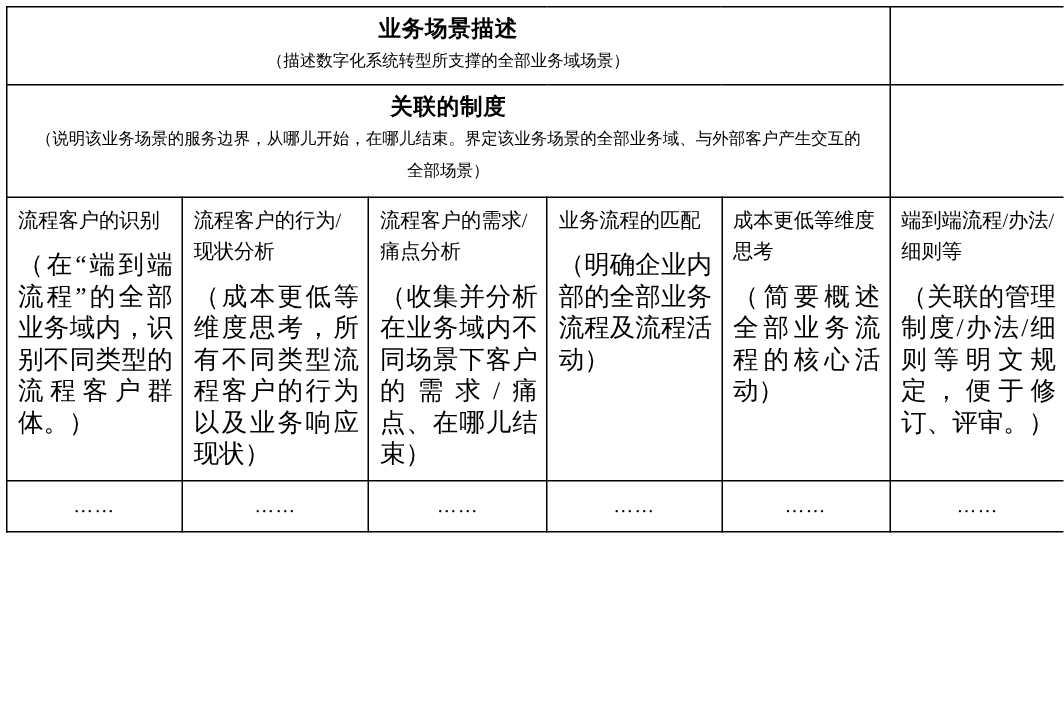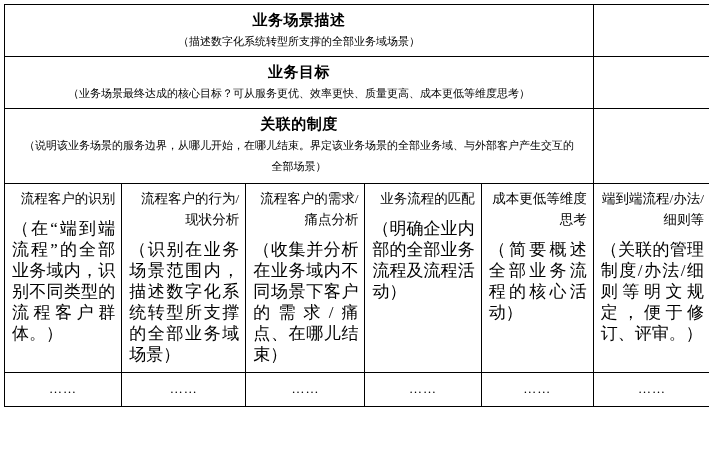--- a/index.html
+++ b/index.html
@@ -45,21 +45,21 @@
   .head-desc {
     text-align: center;
     font-size: 11px;
     line-height: 21px;
     padding: 0 14px;
   }
   .head-desc.wide {
     padding: 0 8px;
   }
   .col-head {
-    text-align: right;
+    text-align: left;
     font-size: 13.5px;
     line-height: 21px;
     font-weight: normal;
   }
   .col-desc {
     text-align: justify;
     text-align-last: left;
     font-size: 17px;
     line-height: 21px;
     margin-top: 9px;
@@ -97,49 +97,40 @@
     <tbody>
       <tr class="r1">
         <td colspan="5">
           <div class="cell-inner">
             <div class="head-title">业务场景描述</div>
             <div class="head-desc">（描述数字化系统转型所支撑的全部业务域场景）</div>
           </div>
         </td>
         <td class="blank-cell"></td>
       </tr>
-      <tr class="r2">
-        <td colspan="5">
-          <div class="cell-inner">
-            <div class="head-title">业务目标</div>
-            <div class="head-desc">（业务场景最终达成的核心目标？可从服务更优、效率更快、质量更高、成本更低等维度思考）</div>
-          </div>
-        </td>
-        <td class="blank-cell"></td>
-      </tr>
       <tr class="r3">
         <td colspan="5">
           <div class="cell-inner">
             <div class="head-title">关联的制度</div>
             <div class="head-desc wide">（说明该业务场景的服务边界，从哪儿开始，在哪儿结束。界定该业务场景的全部业务域、与外部客户产生交互的全部场景）</div>
           </div>
         </td>
         <td class="blank-cell"></td>
       </tr>
       <tr>
         <td class="col-cell">
           <div class="cell-inner">
             <div class="col-head">流程客户的识别</div>
             <div class="col-desc">（在“端到端流程”的全部业务域内，识别不同类型的流程客户群体。）</div>
           </div>
         </td>
         <td class="col-cell">
           <div class="cell-inner">
             <div class="col-head">流程客户的行为/现状分析</div>
-            <div class="col-desc">（识别在业务场景范围内，描述数字化系统转型所支撑的全部业务域场景）</div>
+            <div class="col-desc">（成本更低等维度思考，所有不同类型流程客户的行为以及业务响应现状）</div>
           </div>
         </td>
         <td class="col-cell">
           <div class="cell-inner">
             <div class="col-head">流程客户的需求/痛点分析</div>
             <div class="col-desc">（收集并分析在业务域内不同场景下客户的需求/痛点、在哪儿结束）</div>
           </div>
         </td>
         <td class="col-cell">
           <div class="cell-inner">

